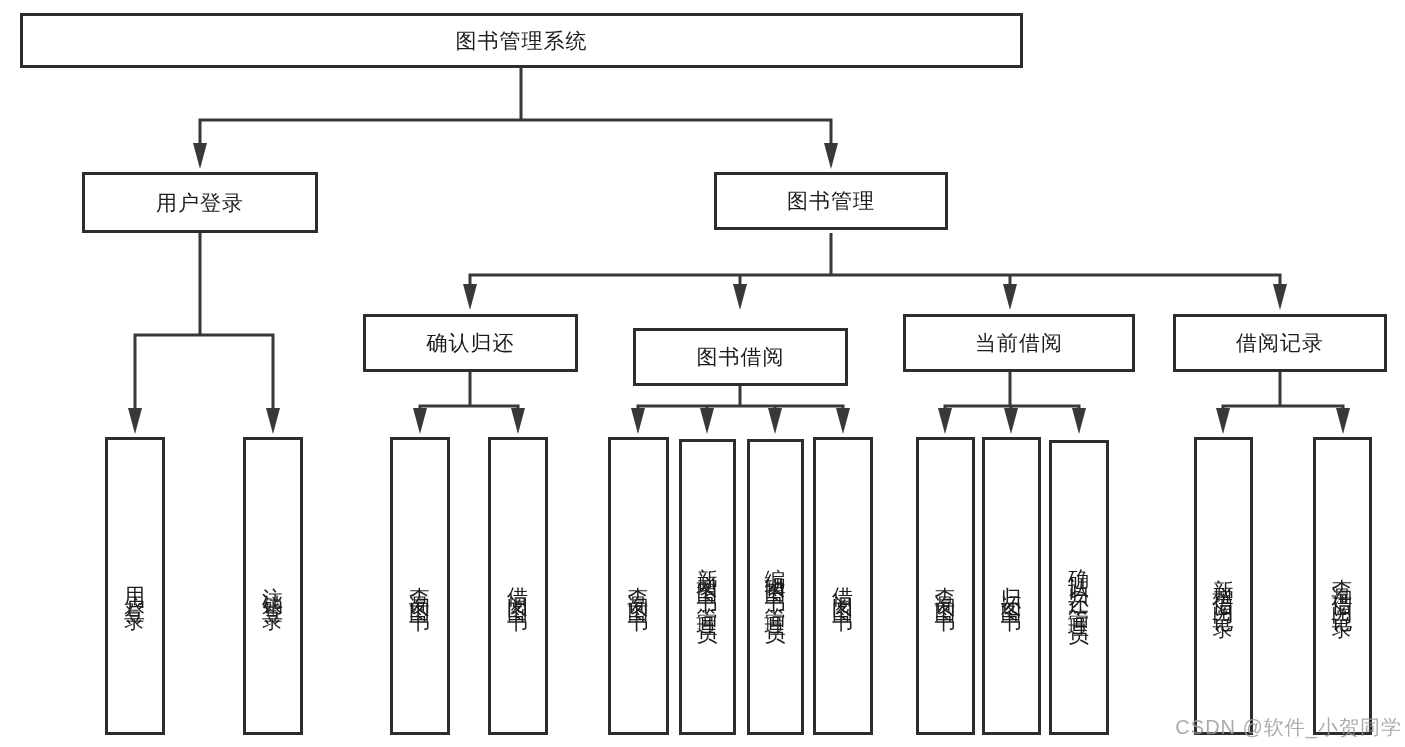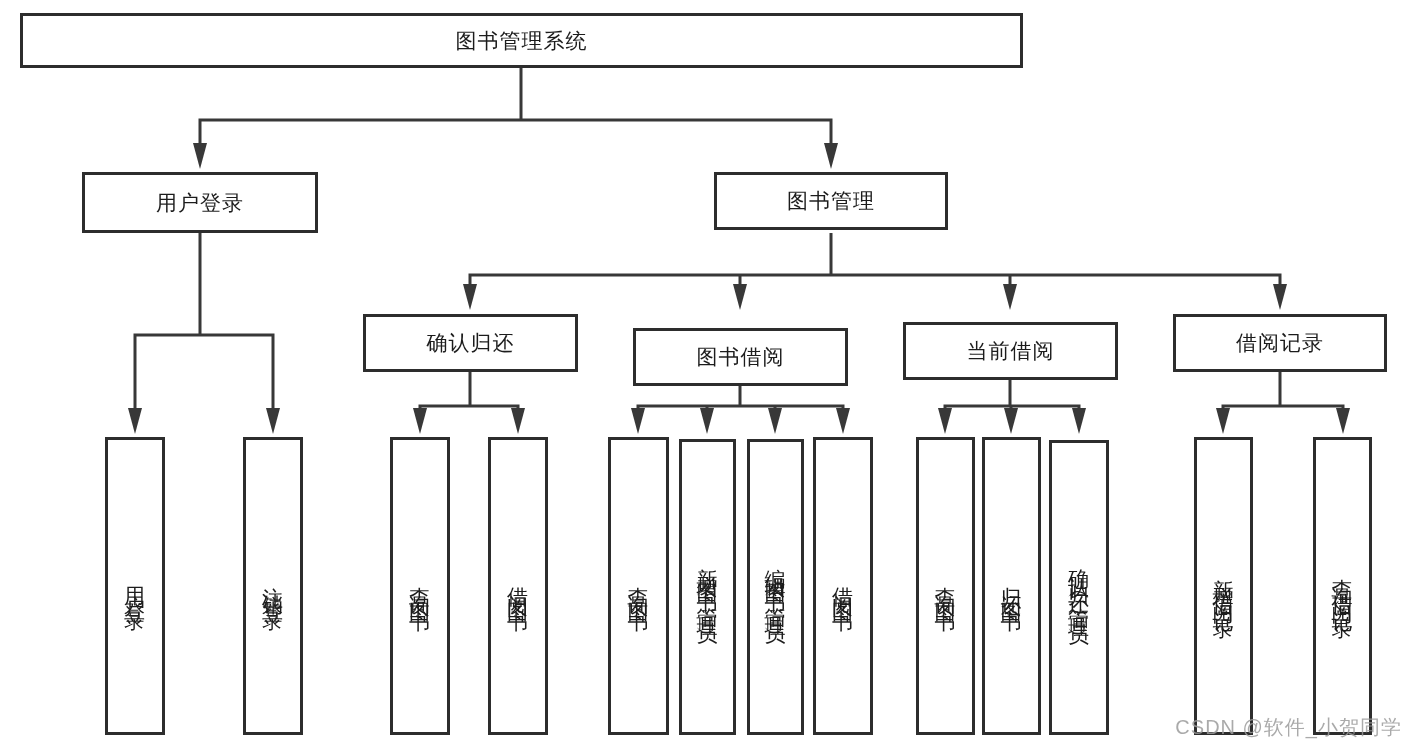--- a/index.html
+++ b/index.html
@@ -99,21 +99,21 @@
   <div class="box h" style="left:714px;top:172px;width:234px;height:58px">
     <span class="lbl">图书管理</span>
   </div>
 
   <div class="box h" style="left:363px;top:314px;width:215px;height:58px">
     <span class="lbl">确认归还</span>
   </div>
   <div class="box h" style="left:633px;top:328px;width:215px;height:58px">
     <span class="lbl">图书借阅</span>
   </div>
-  <div class="box h" style="left:903px;top:322px;width:215px;height:58px">
+  <div class="box h" style="left:903px;top:314px;width:232px;height:58px">
     <span class="lbl">当前借阅</span>
   </div>
   <div class="box h" style="left:1173px;top:314px;width:214px;height:58px">
     <span class="lbl">借阅记录</span>
   </div>
 
   <div class="box v" style="left:105px;top:437px;width:60px;height:298px">
     <span class="vlbl">用户登录</span>
   </div>
   <div class="box v" style="left:243px;top:437px;width:60px;height:298px">

